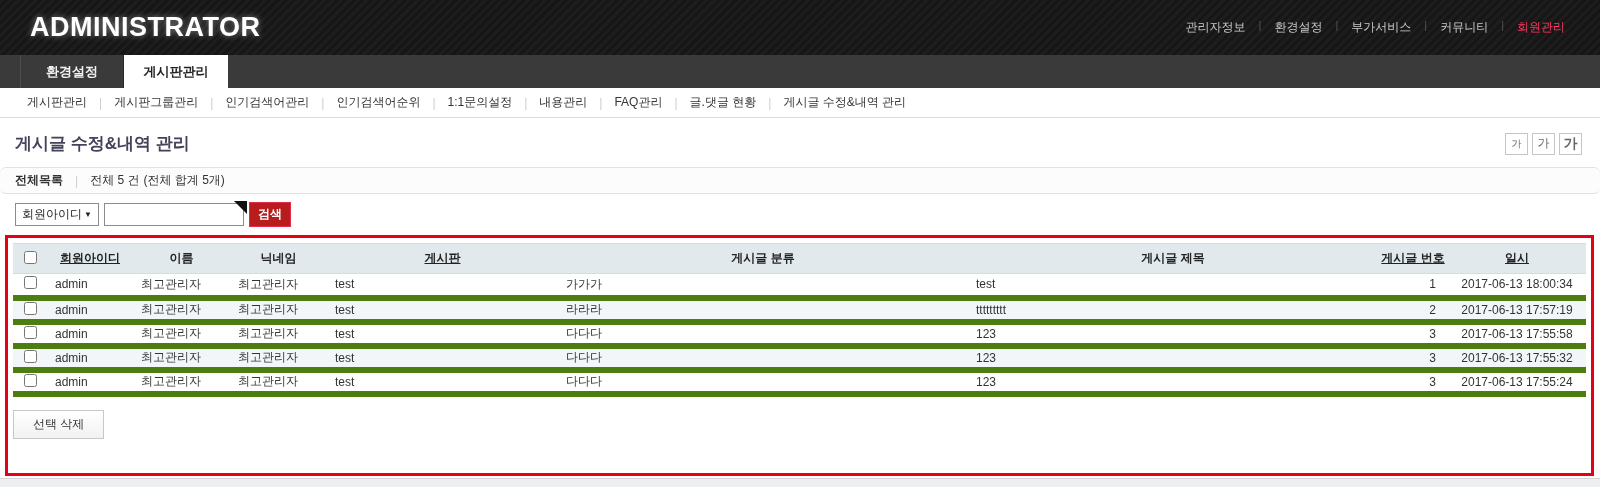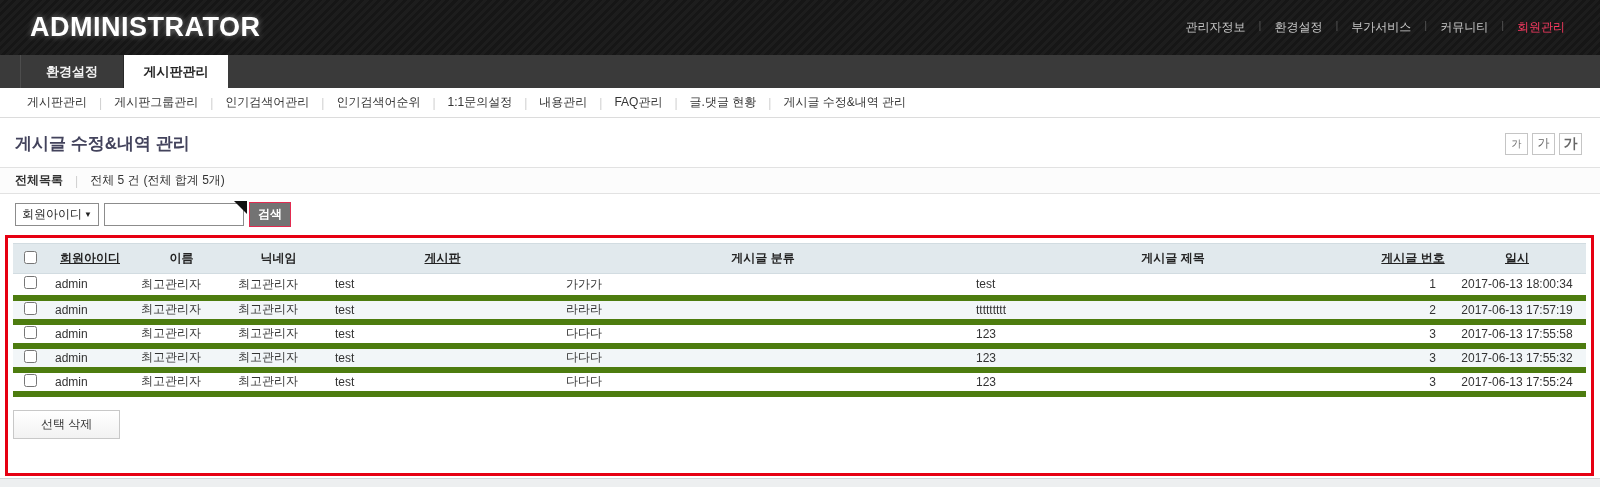--- a/index.html
+++ b/index.html
@@ -98,20 +98,21 @@
 
   
   .summary {
     height: 27px;
     border-top: 1px solid #e2e2e2;
     border-bottom: 1px solid #e2e2e2;
     background: #fcfcfc;
     display: flex;
     align-items: center;
     padding-left: 15px;
+    border-radius: 6px;
   }
   .summary .slabel { font-weight: bold; color: #333; }
   .summary .sdiv { color: #cfcfcf; padding: 0 12px; }
   .summary .scount { color: #333; }
   .summary .stotal { color: #333; margin-left: 4px; }
 
   
   .search-row {
     display: flex;
     align-items: center;
@@ -140,21 +141,21 @@
   .cursor-arrow {
     position: absolute;
     top: -2px; right: -3px;
     width: 0; height: 0;
     border-top: 13px solid #111;
     border-left: 13px solid transparent;
   }
   .search-btn {
     height: 25px;
     min-width: 40px;
-    background: #737373;
+    background: #b91c1c;
     color: #fff;
     font-weight: bold;
     font-size: 12px;
     border: 1px solid #e22b50;
     padding: 0 8px;
     cursor: pointer;
     font-family: inherit;
   }
 
   
@@ -189,21 +190,21 @@
   }
   .grid tr.alt td { background: #f2f6f8; }
   .grid td.c { text-align: center; }
   .grid td.r { text-align: right; padding-right: 12px; }
   .grid input[type="checkbox"] { width: 13px; height: 13px; cursor: pointer; }
 
   .delete-btn {
     margin-top: 13px;
     height: 29px;
     min-width: 62px;
-    padding: 0 27px;
+    padding: 0 19px;
     background: linear-gradient(#ffffff, #f2f2f2);
     border: 1px solid #c8c8c8;
     font-size: 12px;
     color: #333;
     cursor: pointer;
     font-family: inherit;
     text-align: center;
   }
 
   

